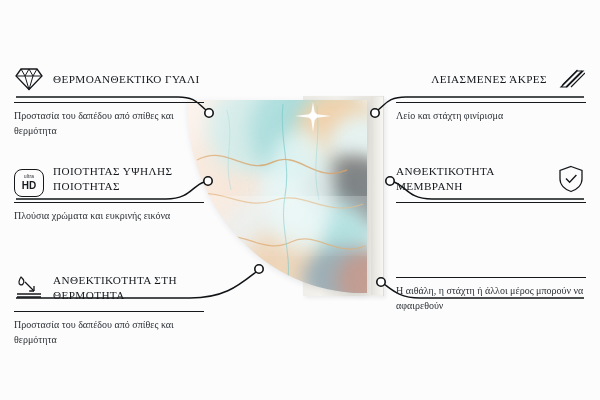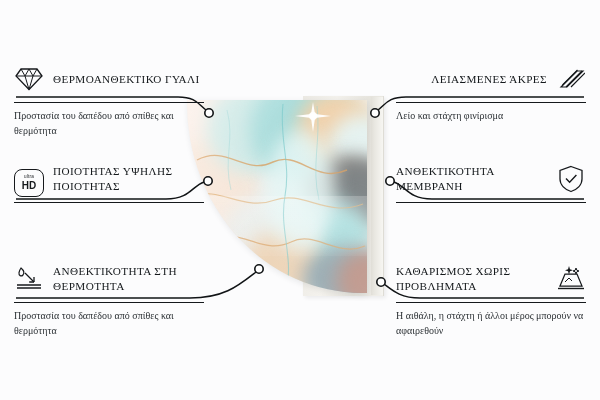--- a/index.html
+++ b/index.html
@@ -124,21 +124,21 @@
   .feat-desc {
     font-size: 10px;
     line-height: 1.45;
     color: #2b3034;
     font-family: "Liberation Serif", serif;
   }
 
   
   .row1 { top: 62px; }
   .row2 { top: 162px; }
-  .row3 { top: 262px; }
+  .row3 { top: 271px; }
 
   
   #connectors {
     position: absolute;
     left: 0; top: 0;
     width: 600px;
     height: 400px;
     pointer-events: none;
   }
   .conn-path {
@@ -255,20 +255,21 @@
     <div class="feat-head">
       <span class="feat-icon">
         <span class="hd-badge">
           <span class="u">ultra</span>
           <span class="h">HD</span>
         </span>
       </span>
       <span class="feat-title">ΠΟΙΟΤΗΤΑΣ ΥΨΗΛΗΣ ΠΟΙΟΤΗΤΑΣ</span>
     </div>
     <div class="rule"></div>
+    <div class="feat-desc">Πλούσια χρώματα και ευκρινής εικόνα</div>
   </div>
 
   <div class="feature left row3">
     <div class="feat-head">
       <span class="feat-icon">
         <svg width="30" height="28" viewBox="0 0 30 28">
           <path d="M7,3 C10,5.5 10.5,8 9,10 C7.2,12 4.6,10.5 5,7.6 C5.2,6 6,4.4 7,3 Z" fill="none" stroke="#16191c" stroke-width="1.2"></path>
           <path d="M11,8 L20,17" stroke="#16191c" stroke-width="1.3" fill="none"></path>
           <path d="M20,17 L20,12 M20,17 L15.2,17" stroke="#16191c" stroke-width="1.3" fill="none"></path>
           <path d="M3,20 L27,20 M3,23 L27,23" stroke="#16191c" stroke-width="1.3"></path>
@@ -301,29 +302,17 @@
           <path d="M13,1.5 L24,5.5 L24,14 C24,20 19,24.5 13,26.5 C7,24.5 2,20 2,14 L2,5.5 Z" fill="none" stroke="#16191c" stroke-width="1.3"></path>
           <path d="M8,13.5 L11.6,17.2 L18.4,10" fill="none" stroke="#16191c" stroke-width="1.4"></path>
         </svg>
       </span>
       <span class="feat-title">ΑΝΘΕΚΤΙΚΟΤΗΤΑ ΜΕΜΒΡΑΝΗ</span>
     </div>
     <div class="rule"></div>
   </div>
 
   <div class="feature right row3">
-    <div class="feat-head">
-      <span class="feat-icon">
-        <svg width="30" height="28" viewBox="0 0 30 28">
-          <path d="M4,21 L9,9 L21,9 L26,21 Z" fill="none" stroke="#16191c" stroke-width="1.25"></path>
-          <path d="M2,23.5 L28,23.5" stroke="#16191c" stroke-width="1.4"></path>
-          <path d="M9,17 L13,13 L16,16" fill="none" stroke="#16191c" stroke-width="1"></path>
-          <path d="M13,1 L14,4.2 L17,5.2 L14,6.2 L13,9.4 L12,6.2 L9,5.2 L12,4.2 Z" fill="#16191c"></path>
-          <path d="M20,3 L20.8,5.2 L23,6 L20.8,6.8 L20,9 L19.2,6.8 L17,6 L19.2,5.2 Z" fill="none" stroke="#16191c" stroke-width="1"></path>
-        </svg>
-      </span>
-      <span class="feat-title">ΚΑΘΑΡΙΣΜΟΣ ΧΩΡΙΣ ΠΡΟΒΛΗΜΑΤΑ</span>
-    </div>
     <div class="rule"></div>
     <div class="feat-desc">Η αιθάλη, η στάχτη ή άλλοι μέρος μπορούν να αφαιρεθούν</div>
   </div>
 
 </div>
 
 </body></html>

